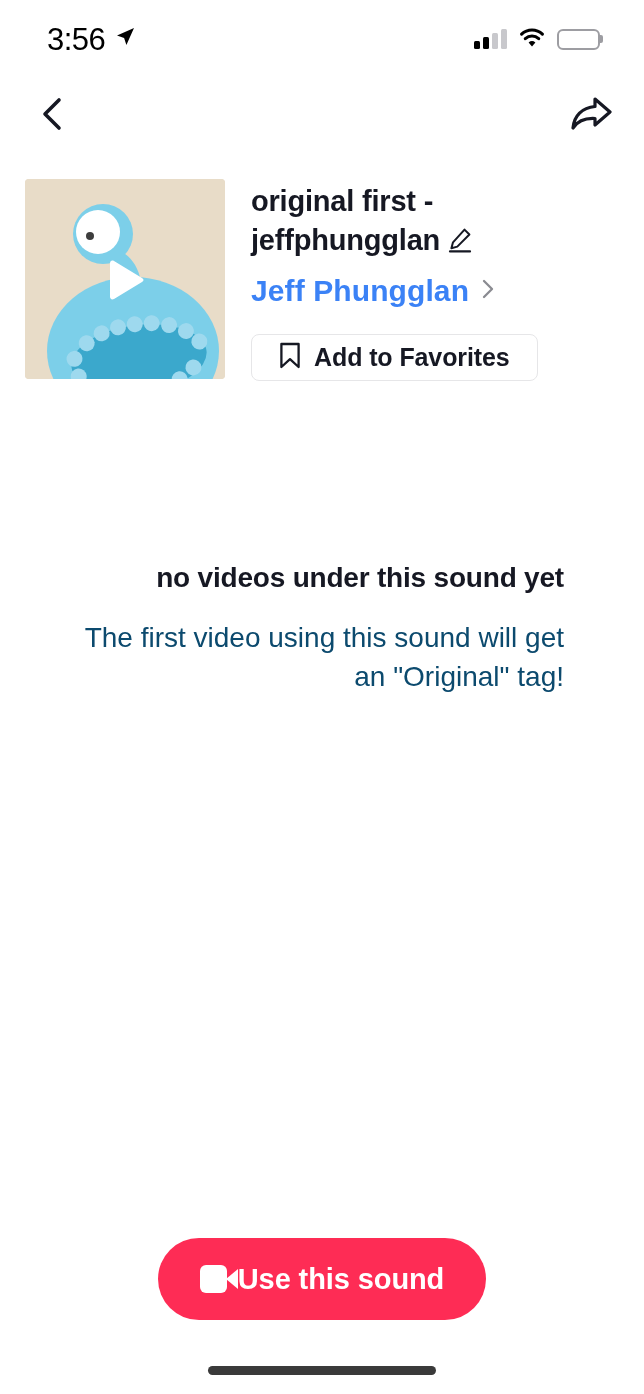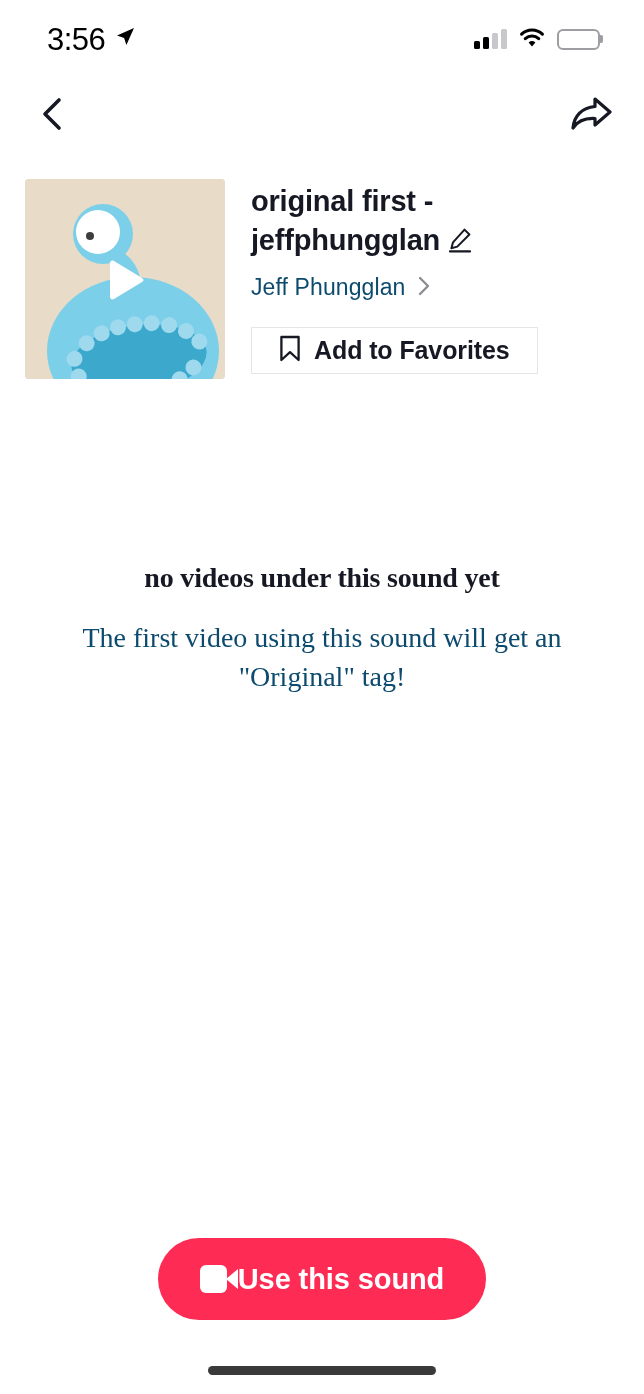--- a/index.html
+++ b/index.html
@@ -162,62 +162,61 @@
     cursor: pointer;
   }
   .author-row {
     margin-top: 15px;
     display: flex;
     align-items: center;
     gap: 12px;
     cursor: pointer;
   }
   .author-name {
-    font-size: 23px;
-    color: #0c4a6e;
-    font-weight: 400;
+    font-size: 30px;
+    color: #3b82f6;
+    font-weight: 700;
     letter-spacing: 0.1px;
   }
   .videos-row {
     margin-top: 8px;
     font-size: 23px;
     color: #8a8b91;
     letter-spacing: 0.1px;
   }
   .videos-count { margin-right: 10px; }
 
   .fav-btn {
     margin-top: 26px;
     display: inline-flex;
     align-items: center;
     justify-content: center;
     gap: 13px;
     height: 47px;
     padding: 0 27px;
     background: #ffffff;
     border: 1px solid #e6e6e8;
-    border-radius: 0;
+    border-radius: 8px;
     cursor: pointer;
   }
   .fav-label {
     font-size: 25px;
     font-weight: 700;
     color: #161823;
     letter-spacing: -0.1px;
   }
 
   
   .empty-state {
     position: absolute;
     top: 562px;
     left: 0;
     width: 644px;
-    text-align: center;
-    padding: 0 36px;
-    font-family: Liberation Serif, serif;
+    text-align: right;
+    padding: 0 80px;
   }
   .empty-title {
     font-size: 28px;
     font-weight: 700;
     color: #161823;
     letter-spacing: -0.2px;
   }
   .empty-sub {
     margin-top: 25px;
     font-size: 28px;

